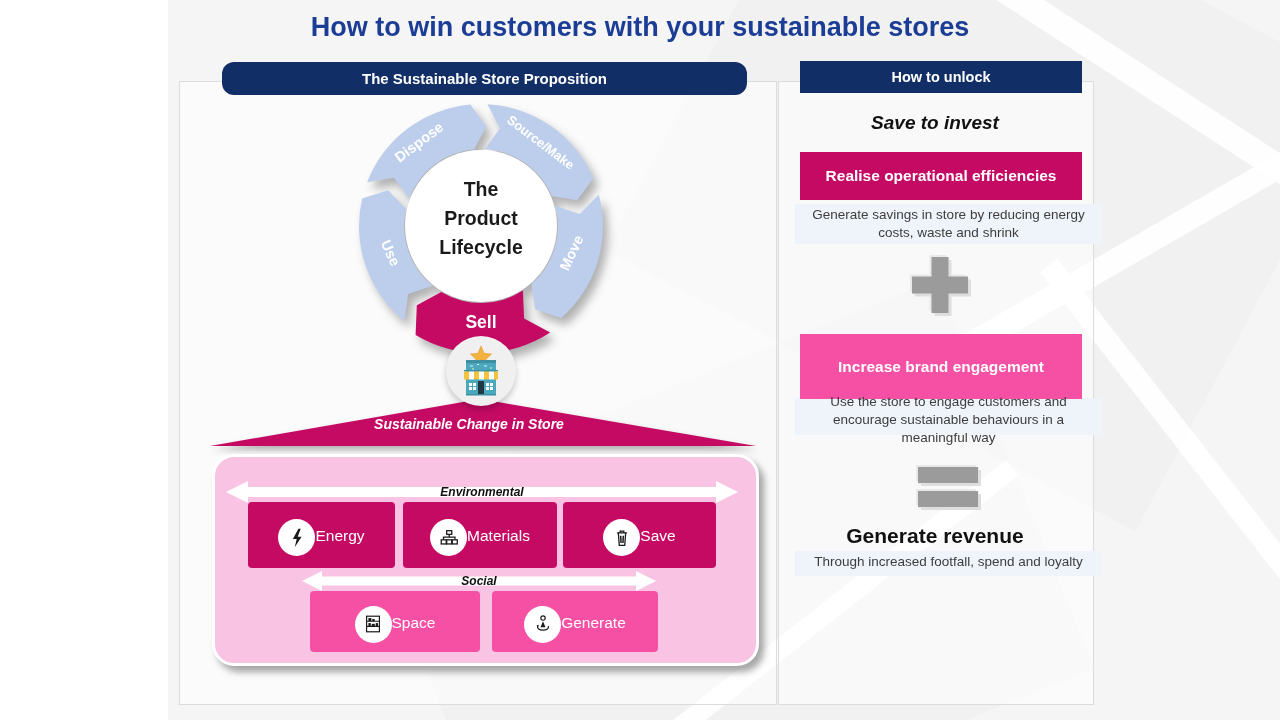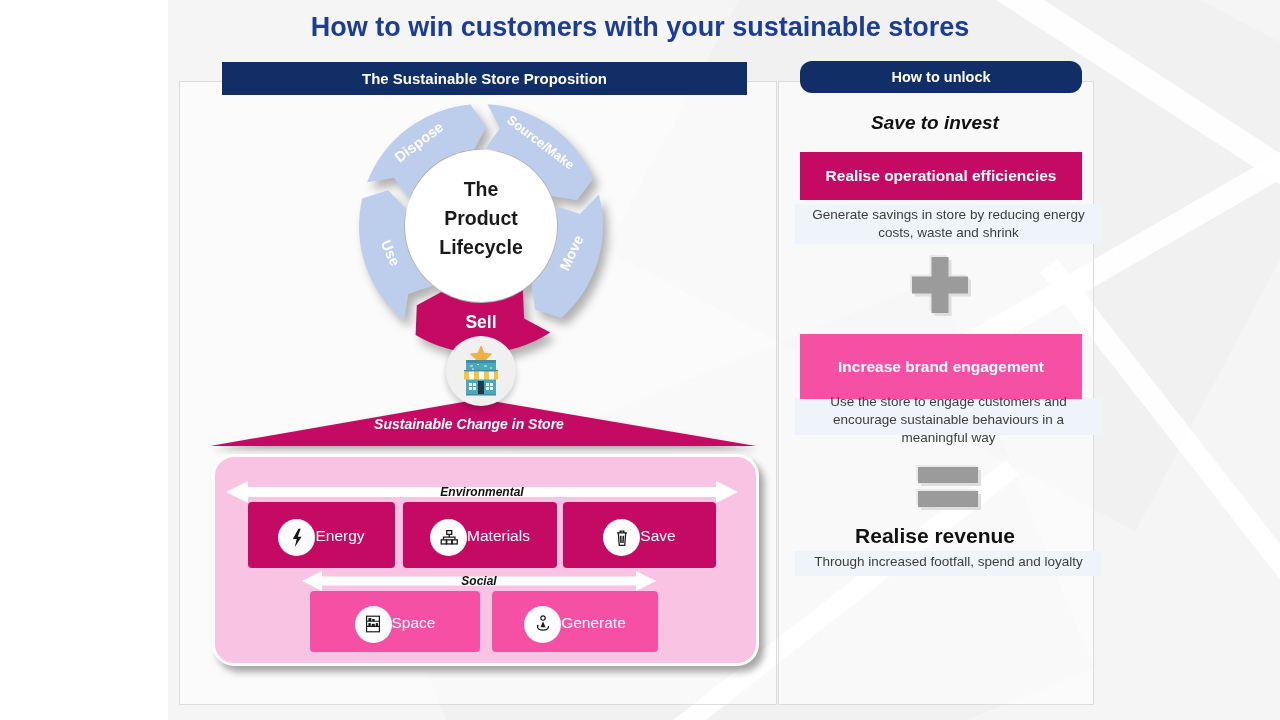--- a/index.html
+++ b/index.html
@@ -7,22 +7,22 @@
          font-family:"Liberation Sans",sans-serif;}
   
   .pattern{position:absolute;left:168px;top:0;right:0;bottom:0;background:#f5f5f6;}
   .stripe{position:absolute;background:rgba(255,255,255,0.92);}
   .poly{position:absolute;background:rgba(0,0,0,0.015);}
   
   .title{position:absolute;top:12px;left:0;width:100%;text-align:center;
          font-size:27px;font-weight:bold;color:#1C3D96;}
   .hdr-bar{position:absolute;background:#122E66;color:#fff;font-weight:bold;
            display:flex;align-items:center;justify-content:center;z-index:5;}
-  .hdr-left{left:222px;top:62px;width:525px;height:33px;font-size:15px;}
-  .hdr-right{left:800px;top:61px;width:282px;height:32px;font-size:14.5px;border-radius:12px;}
+  .hdr-left{left:222px;top:62px;width:525px;height:33px;font-size:15px;border-radius:12px;}
+  .hdr-right{left:800px;top:61px;width:282px;height:32px;font-size:14.5px;}
   
   .panel{position:absolute;background:rgba(255,255,255,0.55);border:1px solid #dcdcdc;z-index:1;}
   .panel-left{left:179px;top:81px;width:596px;height:622px;}
   .panel-right{left:778px;top:81px;width:314px;height:622px;}
   
   #ring-svg{position:absolute;left:341px;top:94px;z-index:2;
             filter:drop-shadow(5px 7px 5px rgba(0,0,0,0.30));}
   .seg-label{fill:#ffffff;font-weight:bold;font-size:14.5px;text-anchor:middle;
              font-family:"Liberation Sans",sans-serif;}
   .seg-label.small{font-size:13px;}
@@ -227,17 +227,17 @@
 
   <div class="rp-block" style="top:334px;height:65px;background:#F650A5;">Increase brand engagement</div>
   <div class="rp-band" style="top:398px;height:37px;"></div>
   <div class="rp-desc" style="top:393px;">Use the store to engage customers and encourage sustainable behaviours in a meaningful way</div>
 
   <svg class="rp-op" style="left:915px;top:464px;" width="66" height="46" viewBox="0 0 66 46">
     <rect x="3" y="3" width="60" height="16" fill="#9B9B9B"></rect>
     <rect x="3" y="27" width="60" height="16" fill="#9B9B9B"></rect>
   </svg>
 
-  <div class="rp-result">Realise revenue</div>
+  <div class="rp-result">Generate revenue</div>
   <div class="rp-band" style="top:551px;height:25px;"></div>
   <div class="rp-desc" style="top:553px;">Through increased footfall, spend and loyalty</div>
 
 </div>
 
 </body></html>

